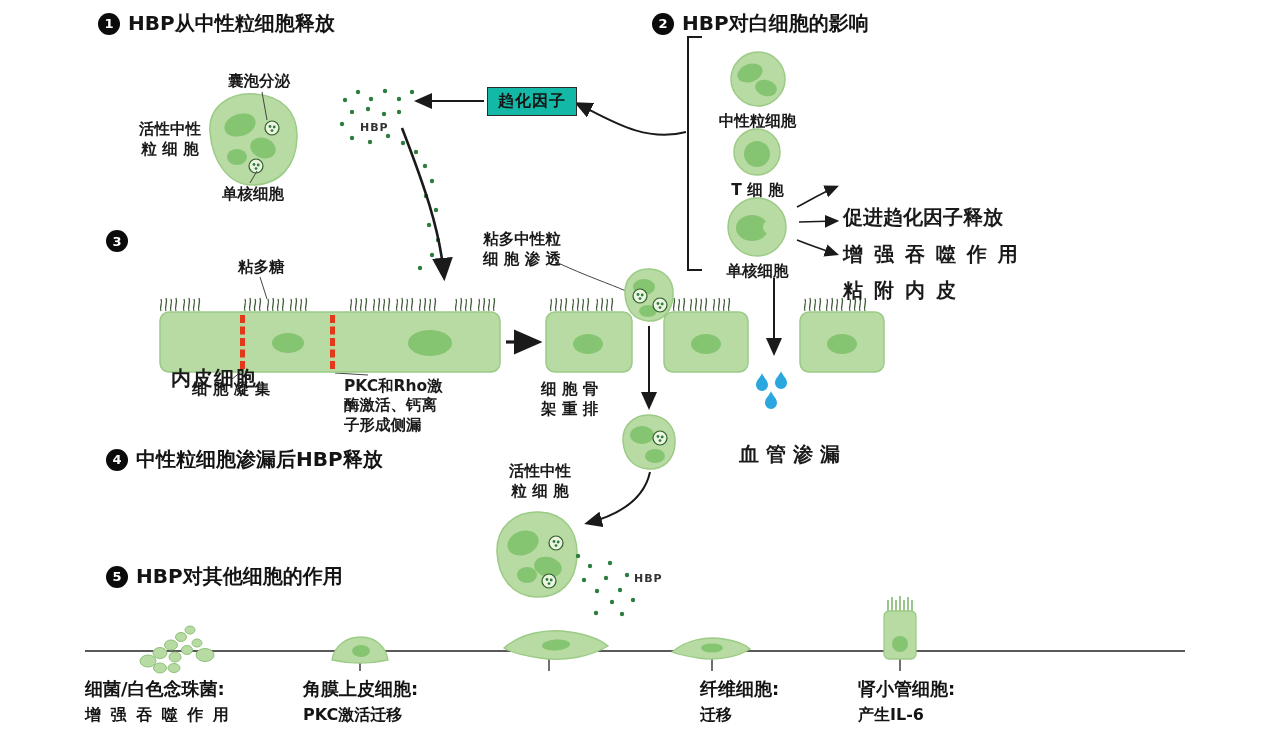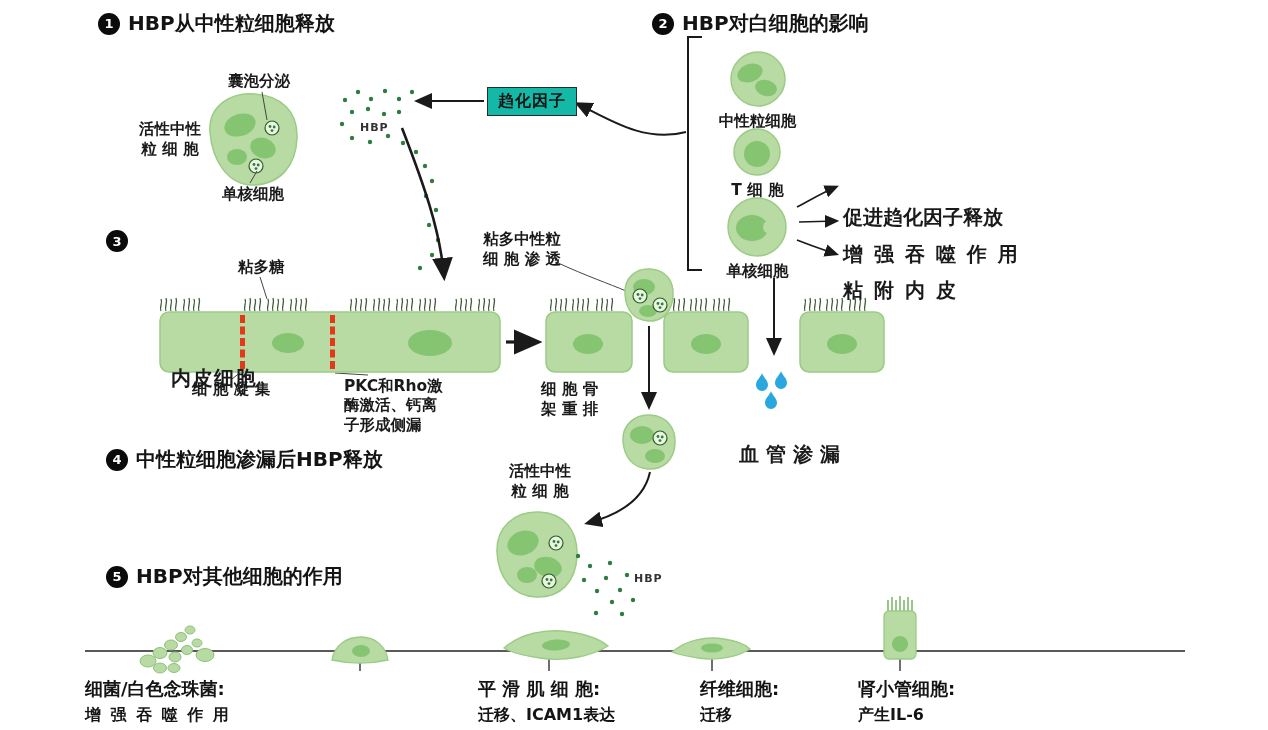--- a/index.html
+++ b/index.html
@@ -328,23 +328,23 @@
   <div class="lbl center" style="left:500px;top:461px;width:80px">
     <span class="line">活性中性</span>
     <span class="line">粒 细 胞</span>
   </div>
   <div class="lbl small" style="left:634px;top:572px">HBP</div>
 
   <div class="b-item" style="left:85px;top:677px">
     <span class="n">细菌/白色念珠菌:</span>
     <span class="e sp">增 强 吞 噬 作 用</span>
   </div>
-  <div class="b-item" style="left:478px;top:677px">
-    <span class="n">平 滑 肌 细 胞:</span>
-    <span class="e">迁移、ICAM1表达</span>
+  <div class="b-item" style="left:303px;top:677px">
+    <span class="n">角膜上皮细胞:</span>
+    <span class="e">PKC激活迁移</span>
   </div>
   <div class="b-item" style="left:700px;top:677px">
     <span class="n">纤维细胞:</span>
     <span class="e">迁移</span>
   </div>
   <div class="b-item" style="left:858px;top:677px">
     <span class="n">肾小管细胞:</span>
     <span class="e">产生IL-6</span>
   </div>
 

